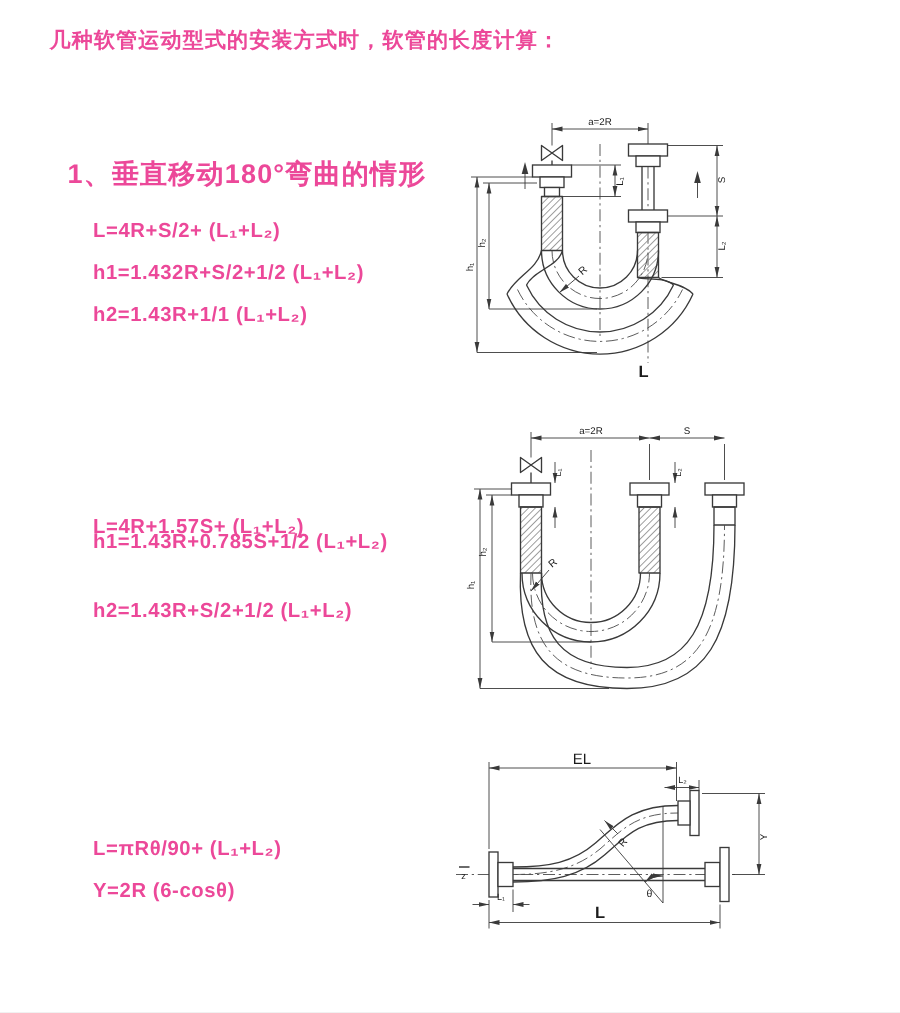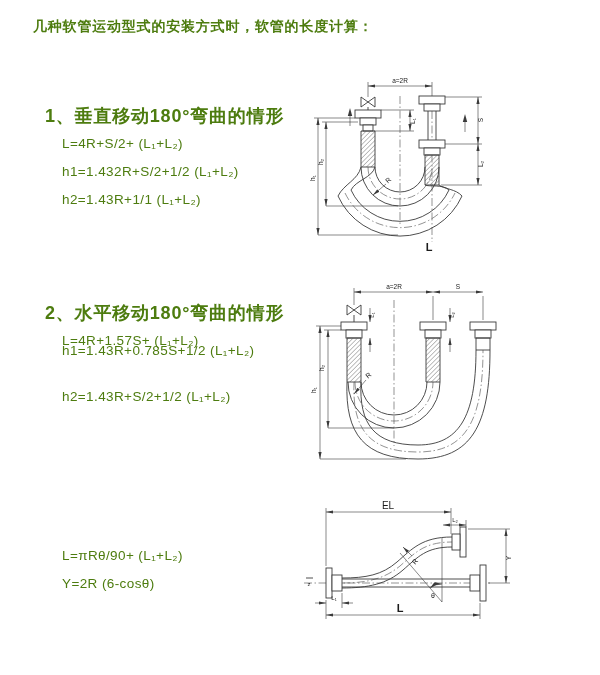--- a/index.html
+++ b/index.html
@@ -1,20 +1,20 @@
 <!DOCTYPE html>
 <html><head>
 <meta charset="utf-8">
 <style>
   html,body{margin:0;padding:0;background:#e8e8e8;}
   .page{position:relative;width:600px;height:675px;background:#ffffff;overflow:hidden;
-        font-family:"Liberation Sans","DejaVu Sans",sans-serif;color:#4d7c0f;}
+        font-family:"Liberation Sans","DejaVu Sans",sans-serif;color:#ec4899;}
   .title{position:absolute;left:33px;top:18px;font-size:14px;font-weight:700;letter-spacing:.8px;white-space:nowrap;}
   .sec-heading{position:absolute;font-size:18px;font-weight:700;letter-spacing:.8px;white-space:nowrap;}
-  .formula{position:absolute;font-size:13.5px;font-weight:400;letter-spacing:.4px;white-space:nowrap;}
+  .formula{position:absolute;font-size:13.5px;font-weight:700;letter-spacing:.4px;white-space:nowrap;margin-top:10px;}
   svg.diag{position:absolute;}
   svg.diag text{font-family:"Liberation Sans","DejaVu Sans",sans-serif;fill:#1c1c1c;font-size:7px;}
   svg.diag text.lab{font-size:6.5px;}
   svg.diag text.big{font-size:11px;font-weight:700;}
   svg.diag text.tiny{font-size:6px;}
   .o{stroke:#3a3a3a;stroke-width:0.9;fill:none;stroke-linejoin:round;}
   .fl{stroke:#3a3a3a;stroke-width:0.9;fill:#ffffff;}
   .t{stroke:#3a3a3a;stroke-width:0.6;fill:none;}
   .cl{stroke:#4a4a4a;stroke-width:0.6;fill:none;stroke-dasharray:8 2.5 1.5 2.5;}
   .ah{fill:#3a3a3a;stroke:none;}
@@ -24,21 +24,20 @@
 
 <div class="page">
 
   <div class="title">几种软管运动型式的安装方式时，软管的长度计算：</div>
 
   <div class="sec-heading" style="left:45px;top:104px">1、垂直移动180°弯曲的情形</div>
   <div class="formula" style="left:62px;top:136px">L=4R+S/2+ (L₁+L₂)</div>
   <div class="formula" style="left:62px;top:164px">h1=1.432R+S/2+1/2 (L₁+L₂)</div>
   <div class="formula" style="left:62px;top:192px">h2=1.43R+1/1 (L₁+L₂)</div>
 
-  <div class="sec-heading" style="left:45px;top:301px">2、水平移动180°弯曲的情形</div>
   <div class="formula" style="left:62px;top:333px">L=4R+1.57S+ (L₁+L₂)</div>
   <div class="formula" style="left:62px;top:343px">h1=1.43R+0.785S+1/2 (L₁+L₂)</div>
   <div class="formula" style="left:62px;top:389px">h2=1.43R+S/2+1/2 (L₁+L₂)</div>
 
   <div class="formula" style="left:62px;top:548px">L=πRθ/90+ (L₁+L₂)</div>
   <div class="formula" style="left:62px;top:576px">Y=2R (6-cosθ)</div>
 
   <svg class="diag" style="left:306px;top:64px" width="294" height="200" viewBox="0 0 294 200">
     <defs>
       <marker id="ae" markerUnits="userSpaceOnUse" markerWidth="8" markerHeight="6" refX="7" refY="2.2" orient="auto">

